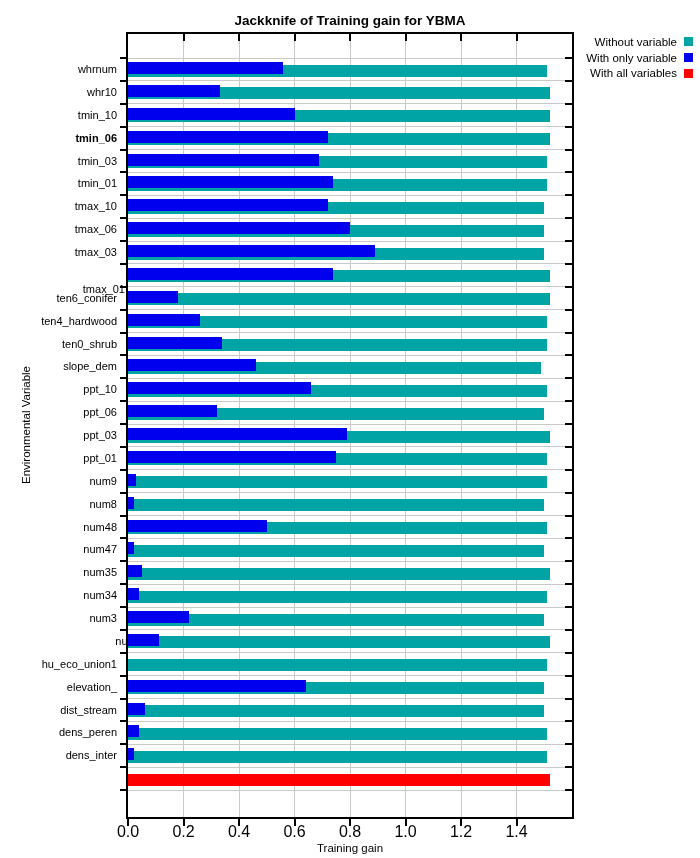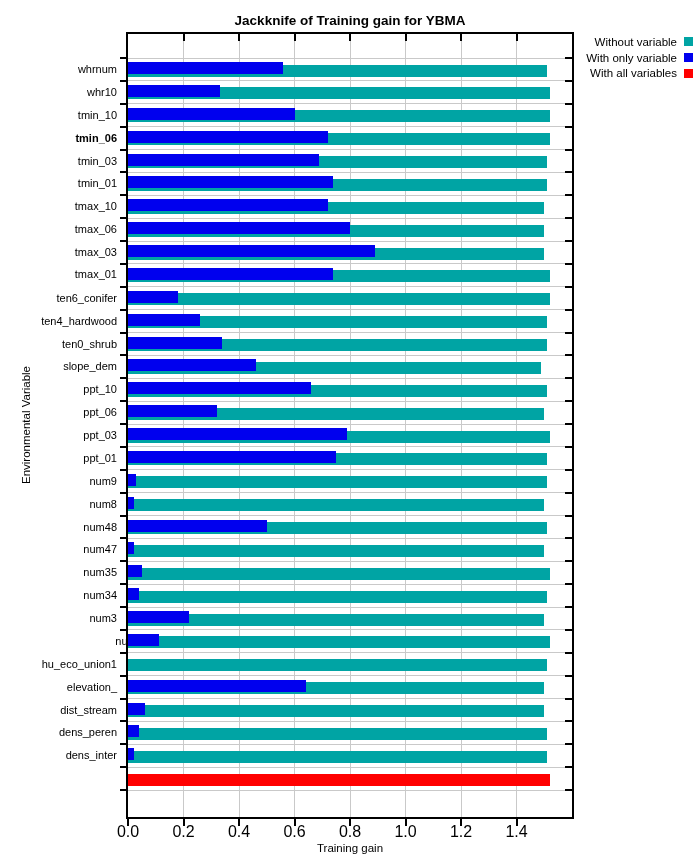--- a/index.html
+++ b/index.html
@@ -253,21 +253,21 @@
     <div class="tick" style="left: 120px; top: 789px; width: 8px; height: 2px;"></div>
     <div class="ylab" style="top: 62px;">whrnum</div>
     <div class="ylab" style="top: 84.875px;">whr10</div>
     <div class="ylab" style="top: 107.75px;">tmin_10</div>
     <div class="ylab" style="top: 130.625px; font-weight: bold;">tmin_06</div>
     <div class="ylab" style="top: 153.5px;">tmin_03</div>
     <div class="ylab" style="top: 176.375px;">tmin_01</div>
     <div class="ylab" style="top: 199.25px;">tmax_10</div>
     <div class="ylab" style="top: 222.125px;">tmax_06</div>
     <div class="ylab" style="top: 245px;">tmax_03</div>
-    <div class="ylab" style="top: 267px;">tmax_01</div>
+    <div class="ylab" style="top: 282px; margin-left: 8px;">tmax_01</div>
     <div class="ylab" style="top: 290.75px;">ten6_conifer</div>
     <div class="ylab" style="top: 313.625px;">ten4_hardwood</div>
     <div class="ylab" style="top: 336.5px;">ten0_shrub</div>
     <div class="ylab" style="top: 359.375px;">slope_dem</div>
     <div class="ylab" style="top: 382.25px;">ppt_10</div>
     <div class="ylab" style="top: 405.125px;">ppt_06</div>
     <div class="ylab" style="top: 428px;">ppt_03</div>
     <div class="ylab" style="top: 450.875px;">ppt_01</div>
     <div class="ylab" style="top: 473.75px;">num9</div>
     <div class="ylab" style="top: 496.625px;">num8</div>

